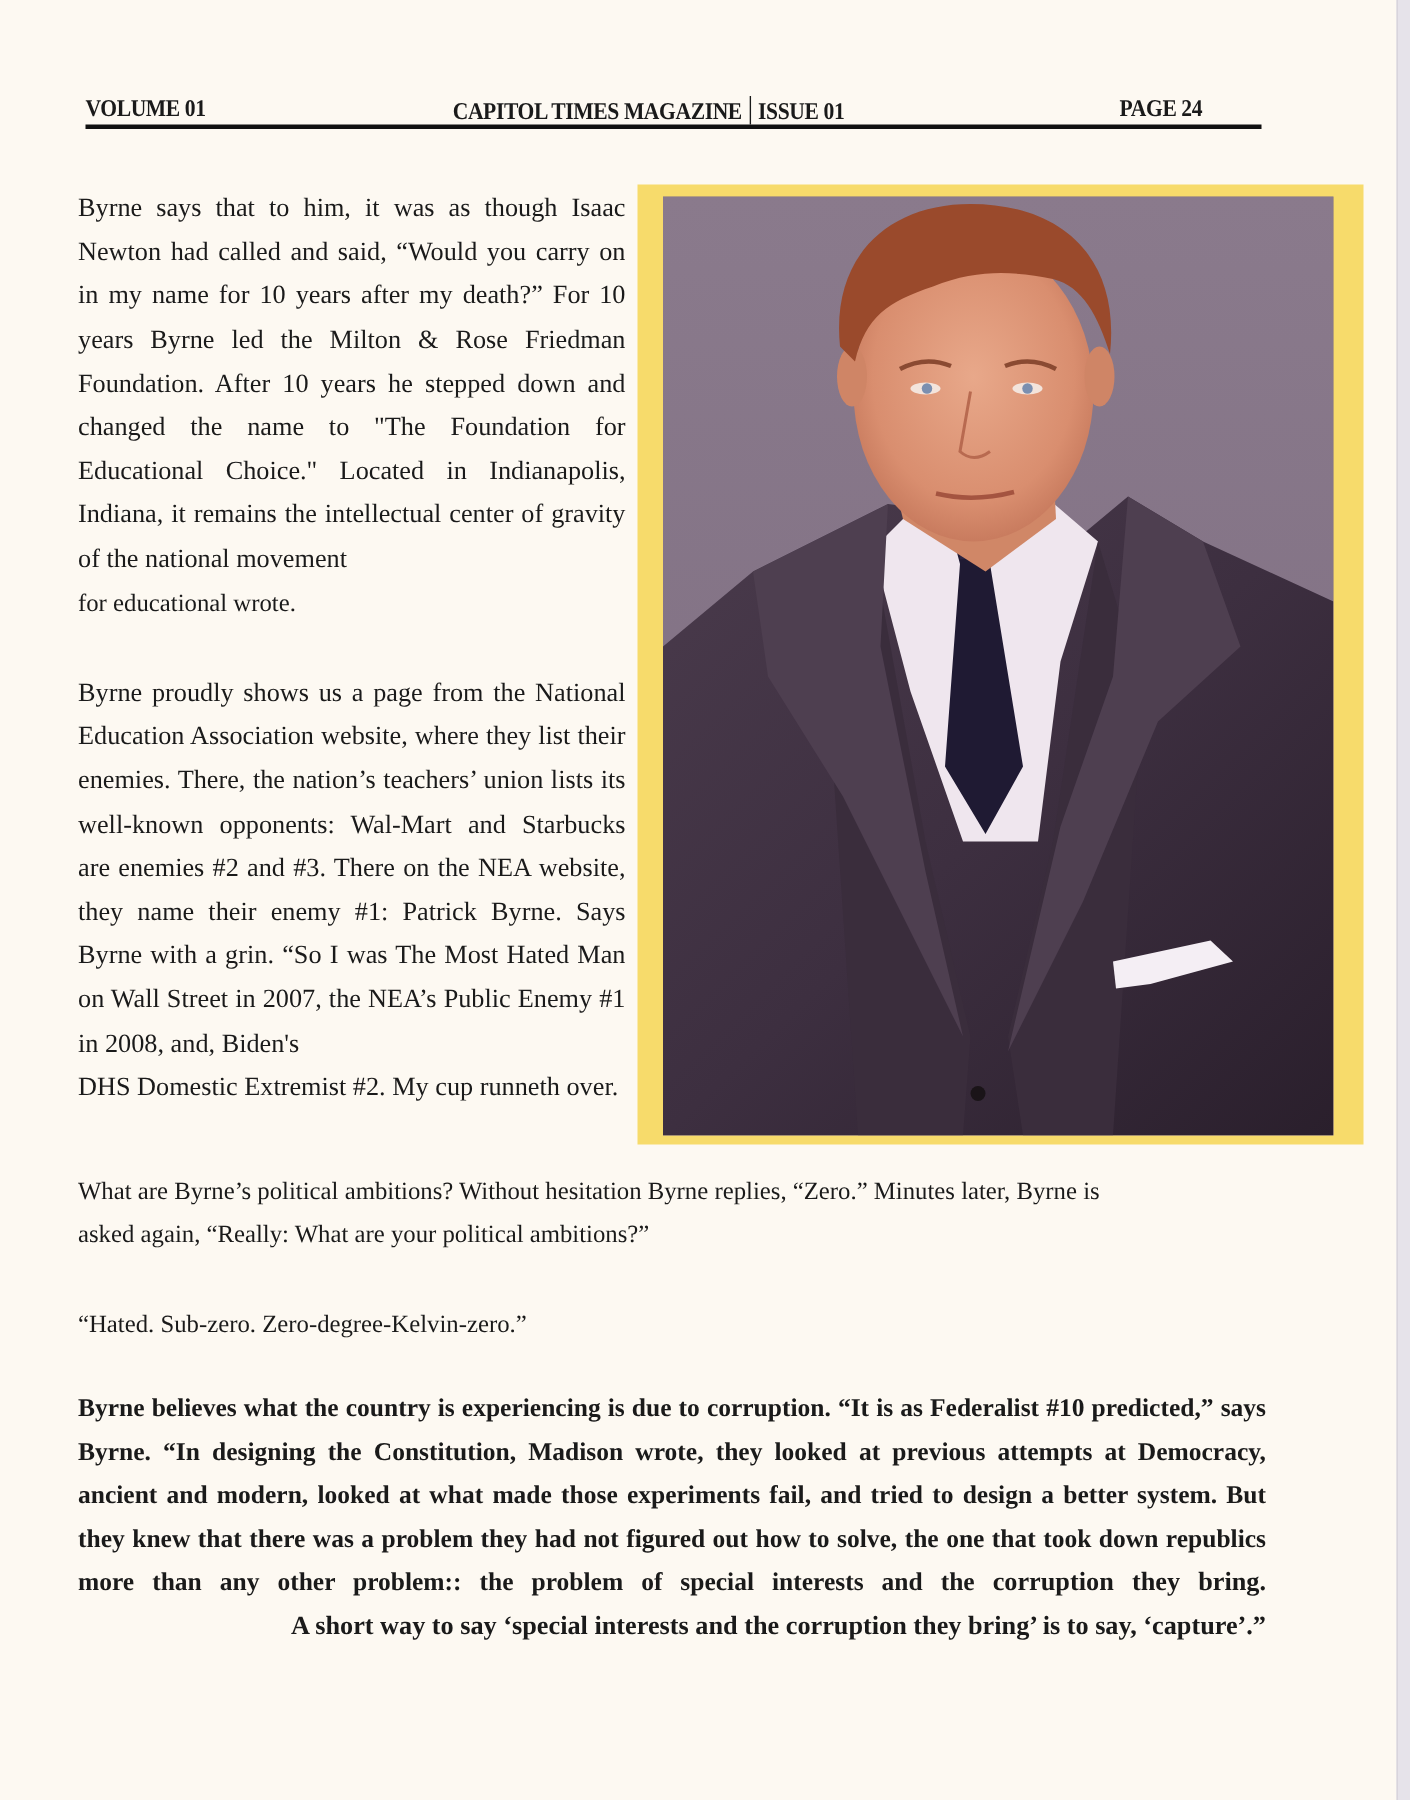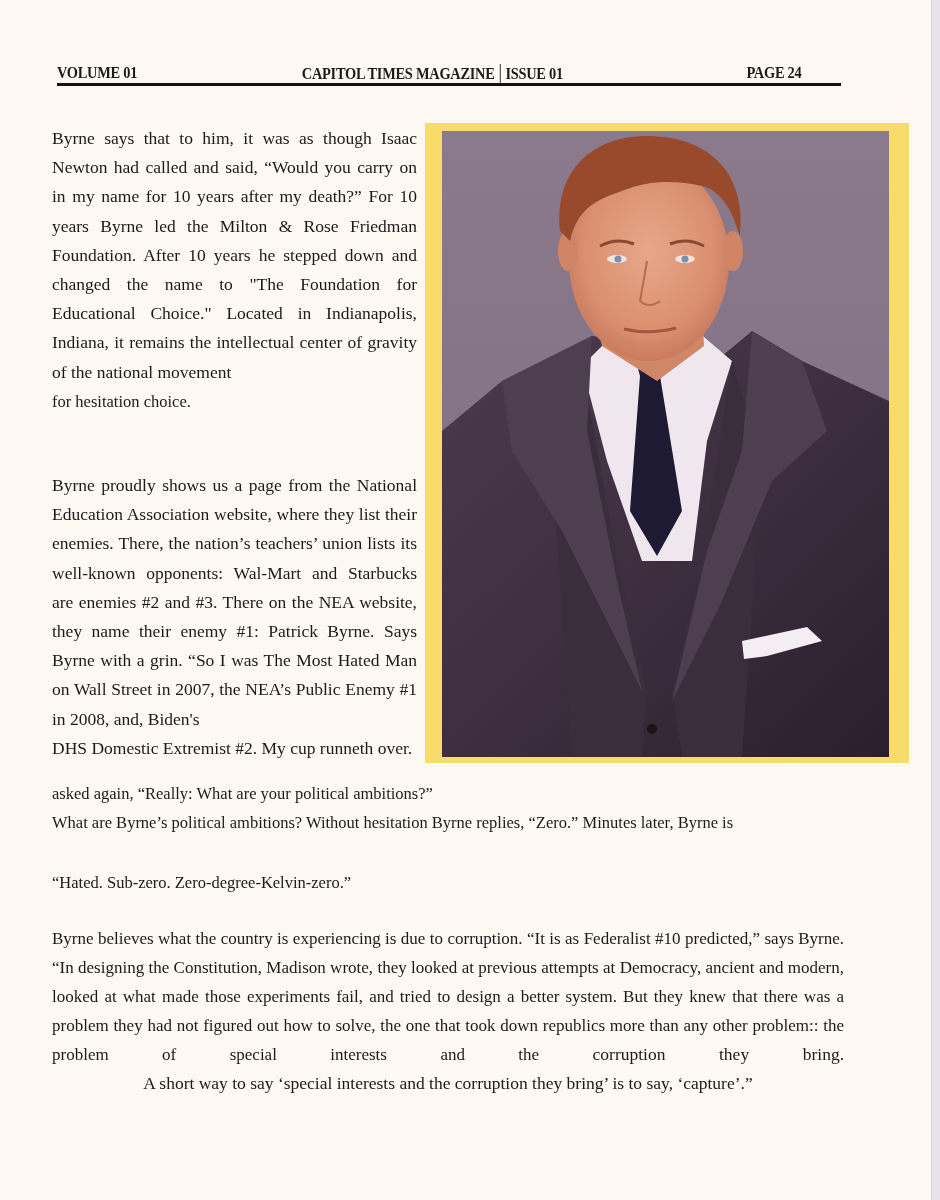--- a/index.html
+++ b/index.html
@@ -60,21 +60,21 @@
   .col-left {
     position: absolute;
     left: 52px;
     width: 365px;
     font-size: 17.5px;
     line-height: 29.2px;
     text-align: justify;
   }
   .col-left p { margin: 0; }
   .p1 { top: 124px; }
-  .p2 { top: 447px; margin-top: 24px; }
+  .p2 { top: 447px; }
   .p1 .last, .p2 .last { text-align-last: left; }
   .p1 .tight { font-size: 16.5px; }
 
   .photo-frame {
     position: absolute;
     left: 425px;
     top: 123px;
     width: 484px;
     height: 640px;
     background: #f7db6b;
@@ -94,38 +94,38 @@
     position: absolute;
     left: 52px;
     width: 792px;
     font-size: 16.5px;
     line-height: 29px;
     text-align: justify;
   }
   .full p { margin: 0; }
   .p3 { top: 779px; }
   .p4 { top: 868px; }
-  .p5 { top: 924px; font-size: 17px; }
+  .p5 { top: 924px; font-size: 17px; font-weight: bold; }
   .p5 .big { font-size: 17.5px; }
 </style>
 </head>
 <body>
 
 <div class="right-strip"></div>
 
 <div class="header">
   <span class="vol">VOLUME 01</span>
   <span class="mid"><span>CAPITOL TIMES MAGAZINE</span><span class="bar"></span><span>ISSUE 01</span></span>
   <span class="page">PAGE 24</span>
 </div>
 <div class="header-rule"></div>
 
 <div class="col-left p1">
   <p>Byrne says that to him, it was as though Isaac Newton had called and said, “Would you carry on in my name for 10 years after my death?” For 10 years Byrne led the Milton &amp; Rose Friedman Foundation. After 10 years he stepped down and changed the name to "The Foundation for Educational Choice." Located in Indianapolis, Indiana, it remains the intellectual center of gravity of the national movement</p>
-  <p class="last tight">for hesitation choice.</p>
+  <p class="last tight">for educational wrote.</p>
 </div>
 
 <div class="col-left p2">
   <p>Byrne proudly shows us a page from the National Education Association website, where they list their enemies. There, the nation’s teachers’ union lists its well-known opponents: Wal-Mart and Starbucks are enemies #2 and #3. There on the NEA website, they name their enemy #1: Patrick Byrne. Says Byrne with a grin. “So I was The Most Hated Man on Wall Street in 2007, the NEA’s Public Enemy #1 in 2008, and, Biden's</p>
   <p class="last">DHS Domestic Extremist #2. My cup runneth over.</p>
 </div>
 
 <div class="photo-frame">
   <div class="photo">
     <svg width="447" height="626" viewBox="0 0 447 626">
@@ -182,24 +182,24 @@
       <path d="M228 113 Q245 106 262 115" stroke="#8a4a32" stroke-width="3" fill="none"></path>
 
       <path d="M205 130 L198 170 Q207 178 218 170" stroke="#b86a50" stroke-width="2" fill="none"></path>
 
       <path d="M182 198 Q207 204 234 197" stroke="#a45440" stroke-width="3" fill="none"></path>
     </svg>
   </div>
 </div>
 
 <div class="full p3">
+  <p>What are Byrne’s political ambitions? Without hesitation Byrne replies, “Zero.” Minutes later, Byrne is</p>
   <p>asked again, “Really: What are your political ambitions?”</p>
-  <p>What are Byrne’s political ambitions? Without hesitation Byrne replies, “Zero.” Minutes later, Byrne is</p>
 </div>
 
 <div class="full p4">
   <p>“Hated. Sub-zero. Zero-degree-Kelvin-zero.”</p>
 </div>
 
 <div class="full p5">
   <p style="text-align-last:justify;"><span>Byrne believes what the country is experiencing is due to corruption. “It is as Federalist #10 predicted,” says Byrne. “In designing the Constitution, Madison wrote, they looked at previous attempts at Democracy, ancient and modern, looked at what made those experiments fail, and tried to design a better system. But they knew that there was a problem they had not figured out how to solve, the one that took down republics more than any other problem:: the problem of special interests and the</span> <span class="big">corruption they bring.</span></p>
-  <p class="big" style="text-align:center;">A short way to say ‘special interests and the corruption they bring’ is to say, ‘capture’.”</p>
+  <p class="big" style="text-align:right;">A short way to say ‘special interests and the corruption they bring’ is to say, ‘capture’.”</p>
 </div>
 
 </body></html>

